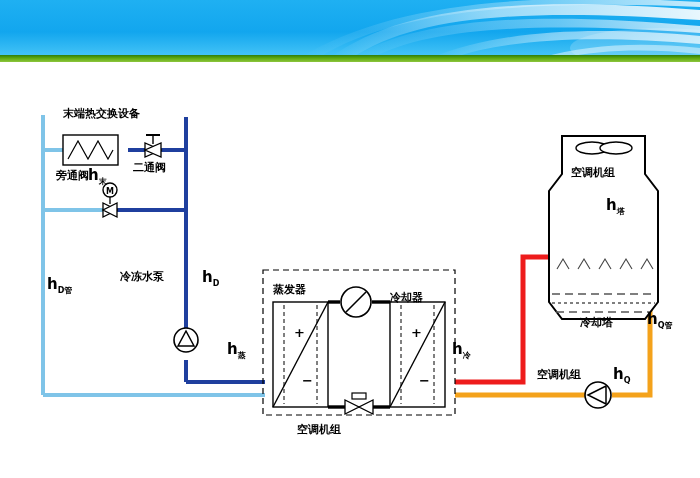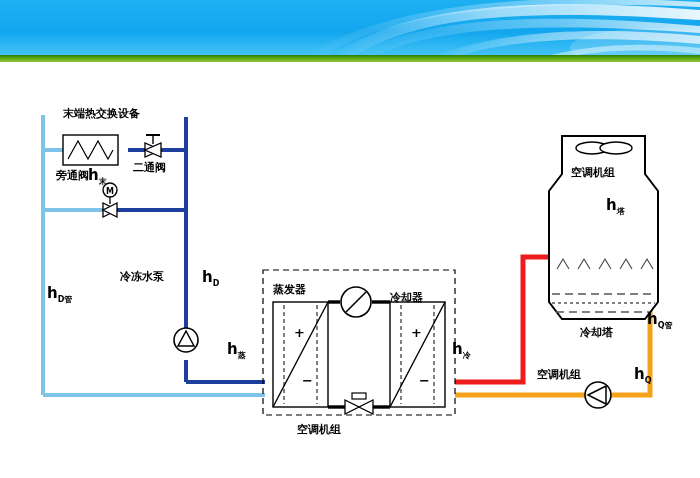--- a/index.html
+++ b/index.html
@@ -183,21 +183,21 @@
     <div class="lbl zh" style="left:63px;top:46px;">末端热交换设备</div>
 
     <div class="lbl hlab" style="left:88px;top:106px;">
       <span>h</span><sub>末</sub>
     </div>
 
     <div class="lbl zh" style="left:133px;top:100px;">二通阀</div>
 
     <div class="lbl zh" style="left:56px;top:108px;">旁通阀</div>
 
-    <div class="lbl hlab" style="left:47px;top:215px;margin-top:9px;">
+    <div class="lbl hlab" style="left:47px;top:215px;">
       <span>h</span><sub>D管</sub>
     </div>
 
     <div class="lbl zh" style="left:120px;top:209px;">冷冻水泵</div>
 
     <div class="lbl hlab" style="left:202px;top:208px;">
       <span>h</span><sub>D</sub>
     </div>
 
     <div class="lbl zh" style="left:273px;top:222px;">蒸发器</div>
@@ -216,25 +216,25 @@
     </div>
 
     <div class="lbl zh" style="left:297px;top:362px;">空调机组</div>
 
     <div class="lbl zh" style="left:571px;top:105px;">空调机组</div>
 
     <div class="lbl hlab" style="left:606px;top:136px;text-align:right;">
       <span>h</span><sub>塔</sub>
     </div>
 
-    <div class="lbl zh" style="left:580px;top:265px;">冷却塔</div>
+    <div class="lbl zh" style="left:580px;top:255px;">冷却塔</div>
 
     <div class="lbl hlab" style="left:647px;top:250px;">
       <span>h</span><sub>Q管</sub>
     </div>
 
     <div class="lbl zh" style="left:537px;top:307px;">空调机组</div>
 
-    <div class="lbl hlab" style="left:613px;top:305px;margin-left:21px;">
+    <div class="lbl hlab" style="left:613px;top:305px;">
       <span>h</span><sub>Q</sub>
     </div>
   </div>
 </div>
 
 </body></html>

